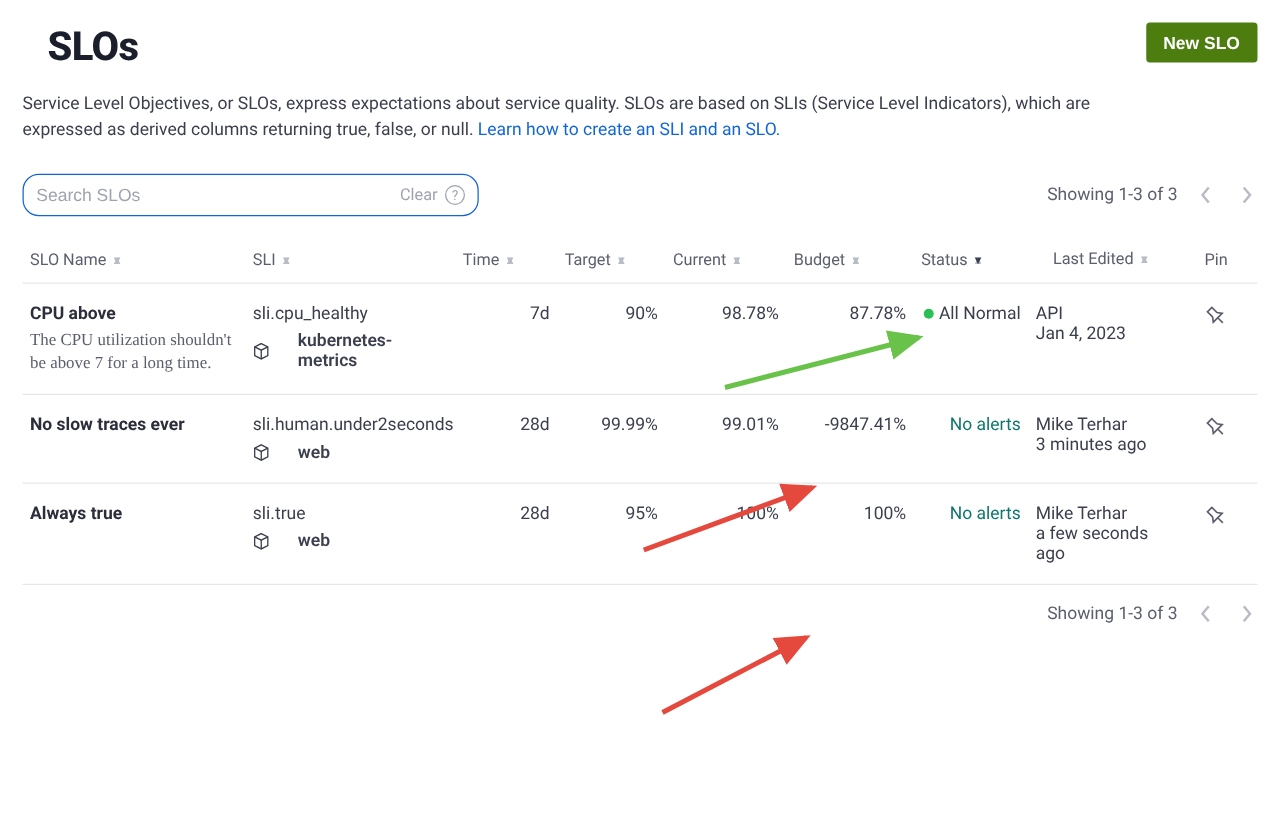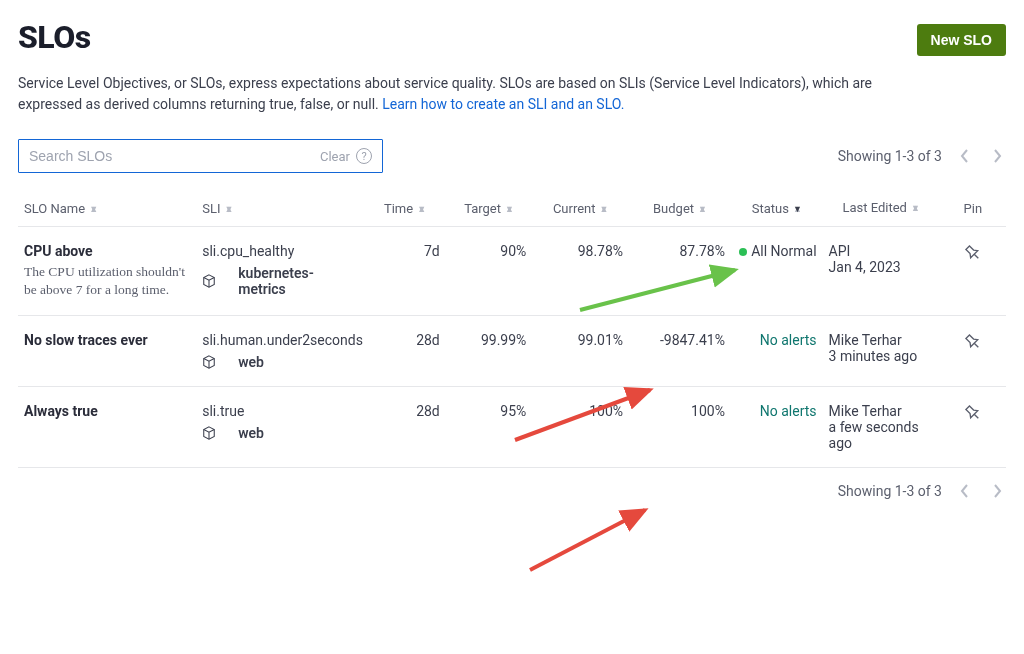--- a/index.html
+++ b/index.html
@@ -6,50 +6,50 @@
   body {
     font-family: -apple-system, BlinkMacSystemFont, "Segoe UI", Roboto, Helvetica, Arial, sans-serif;
     width: 1024px;
     height: 654px;
     padding: 18px 18px 0 18px;
     color: #2b2d3a;
     font-size: 14px;
     background: #fff;
     position: relative;
   }
-  .header-row { display: flex; justify-content: space-between; align-items: flex-end; }
+  .header-row { display: flex; justify-content: space-between; align-items: flex-start; margin-left: 20px; }
   h1 { font-size: 32px; font-weight: 800; letter-spacing: -0.5px; color: #1b1e2b; }
   .btn-primary {
     background: #4d7c0f; color: #fff; border: none; border-radius: 3px;
     padding: 8px 14px; font-size: 14px; font-weight: 600; cursor: pointer;
   }
   .intro { margin-top: 17px; color: #3b3f4d; line-height: 1.5; max-width: 920px; }
   .intro a { color: #1366d6; text-decoration: none; }
   .controls-row { display: flex; justify-content: space-between; align-items: center; margin-top: 24px; }
   .search-wrap {
     display: flex; align-items: center; width: 365px; height: 34px;
-    border: 1px solid #1366d6; border-radius: 1px; padding: 0 10px;
+    border: 1px solid #1366d6; border-radius: 13px; padding: 0 10px;
     color: #777; cursor: text;
   }
   .search-input {
     flex: 1; border: none; outline: none; font-size: 14px; background: transparent;
   }
   .search-input::placeholder { color: #9ea3af; }
   .clear-label { color: #9ea3af; font-size: 13px; margin-right: 6px; }
   .help-icon { width:16px; height:16px; border:1px solid #9ea3af; border-radius:50%;
     display:flex; align-items:center; justify-content:center; font-size:11px; color:#9ea3af; }
   .pager { display:flex; align-items:center; gap:14px; color:#5b5f6d; }
   .chev { width:18px; height:18px; display:flex; align-items:center; justify-content:center; color:#b8bcc6; cursor:pointer;}
   table { width:100%; border-collapse: collapse; margin-top: 18px; table-layout: fixed; }
   thead th {
     text-align:left; font-weight:400; font-size:13px; color:#5b5f6d;
     padding: 10px 6px; vertical-align: middle; white-space: nowrap;
   }
   thead th .th-inner { display:flex; align-items:center; gap:4px; }
-  thead th.right .th-inner { justify-content:center; }
+  thead th.right .th-inner { justify-content:flex-start; }
   thead th.center .th-inner { justify-content:center; }
   tbody td {
     padding: 16px 6px; vertical-align: top; border-top: 1px solid #e6e7ea;
     font-size:14px; color:#3b3f4d;
   }
   tbody td.right { text-align:right; }
   .slo-name { font-weight:700; color:#2b2d3a; }
   .slo-desc { margin-top:4px; color:#5b5f6d; font-size:13.5px; line-height:1.35;font-family:Liberation Serif, serif; }
   .sli-name { color:#3b3f4d; }
   .dataset-row { display:flex; align-items:center; gap:22px; margin-top:6px; color:#3b3f4d; font-weight:600; }

